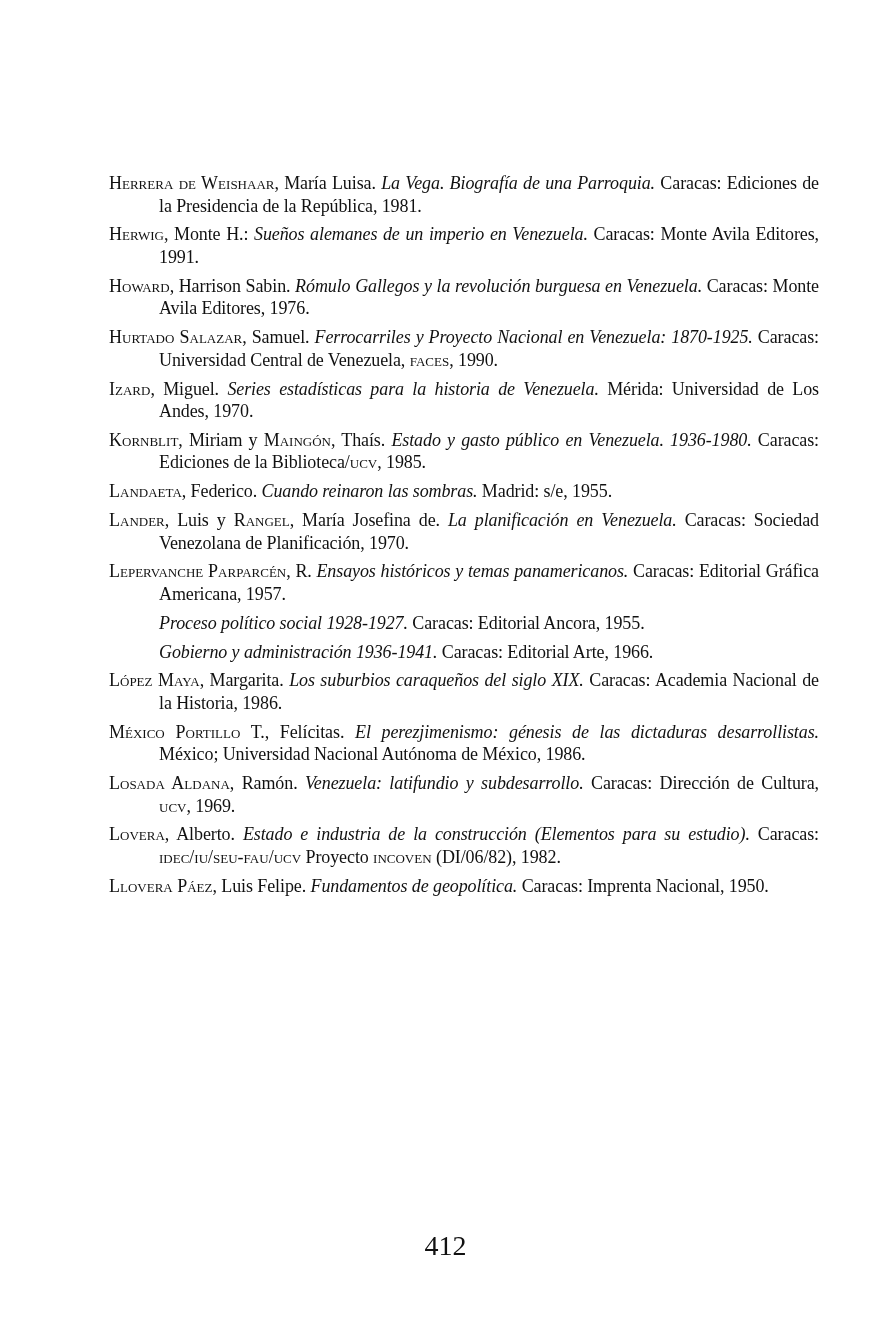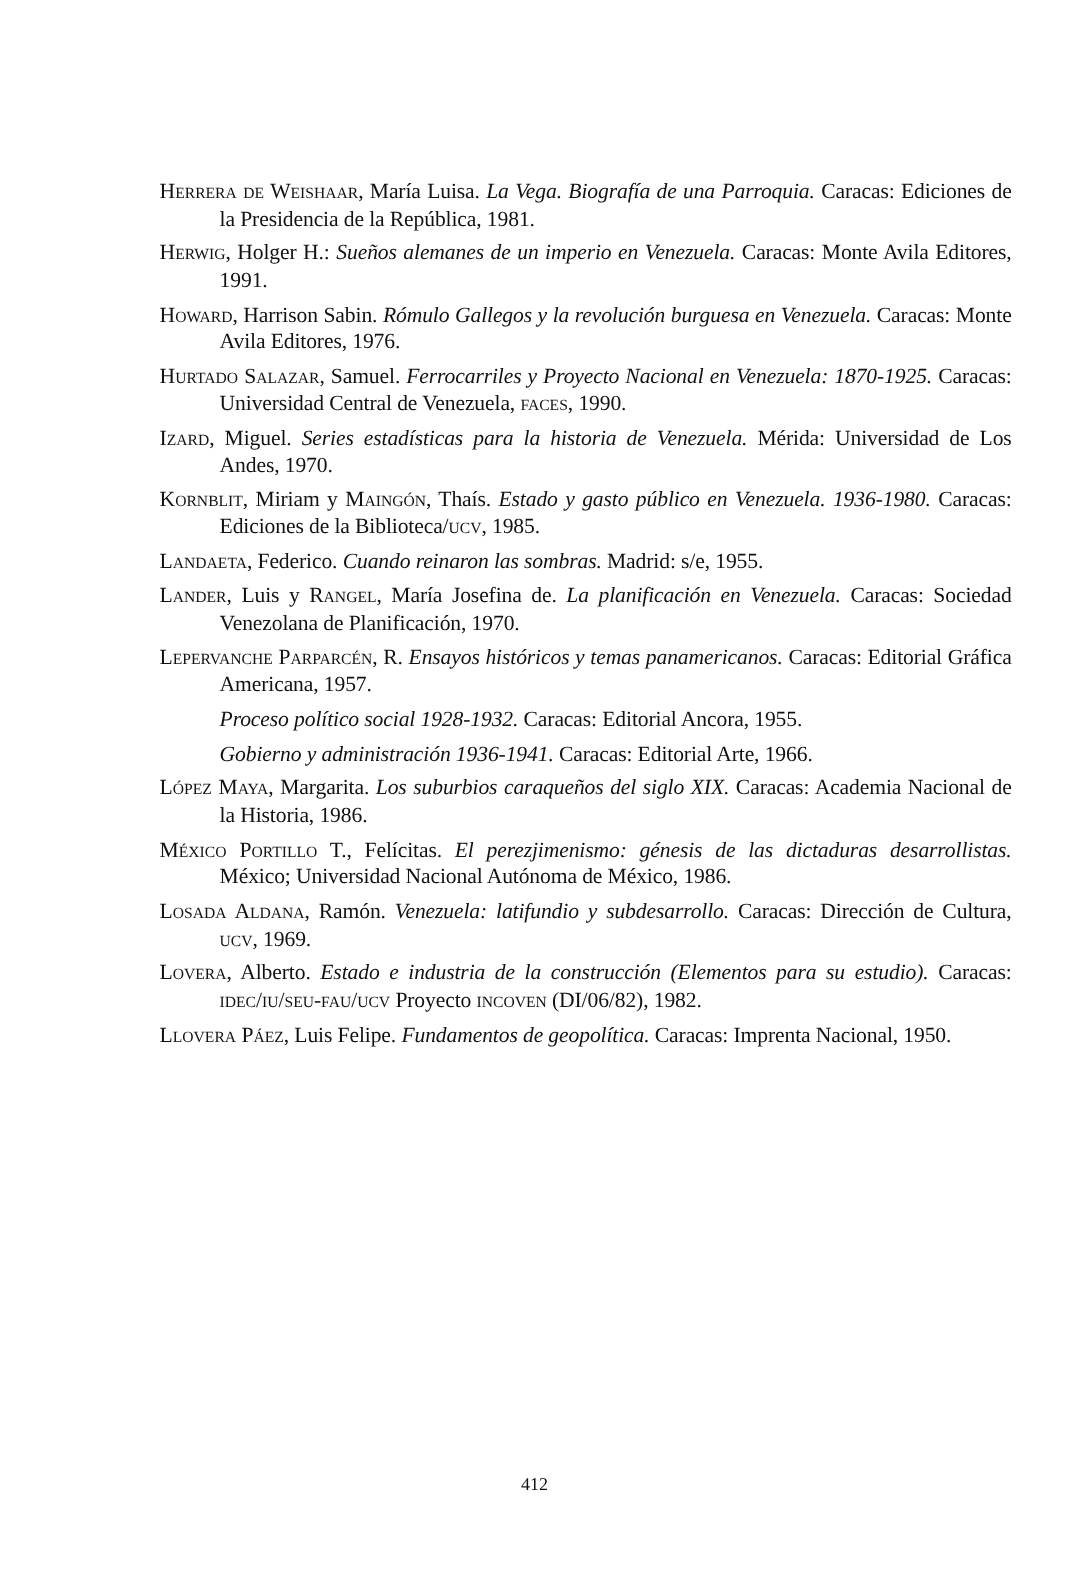--- a/index.html
+++ b/index.html
@@ -11,23 +11,22 @@
       width: 891px;
       height: 1320px;
       position: relative;
       overflow: hidden;
       font-family: "Liberation Serif", "DejaVu Serif", serif;
       color: #111111;
     }
     .page {
       position: absolute;
       left: 109px;
-      top: 148px;
+      top: 172px;
       width: 710px;
-      margin-left: 24px;
     }
     .entry {
       font-size: 18px;
       line-height: 22.6px;
       padding-left: 50px;
       text-indent: -50px;
       margin: 0 0 6.2px 0;
       text-align: justify;
       letter-spacing: -0.1px;
     }
@@ -41,32 +40,32 @@
     }
     .ital {
       font-style: italic;
     }
     .page-number {
       position: absolute;
       left: 0;
       width: 891px;
       top: 1230px;
       text-align: center;
-      font-size: 15px;
+      font-size: 28px;
       font-family: "Liberation Serif", "DejaVu Serif", serif;
     }
   </style>
 </head>
 <body>
 
 <div class="page">
 
   <p class="entry"><span class="sc">Herrera de Weishaar</span><span>, María Luisa. </span><span class="ital">La Vega. Biografía de una Parroquia.</span><span> Caracas: Ediciones de la Presidencia de la República, 1981.</span></p>
 
-  <p class="entry"><span class="sc">Herwig</span><span>, Holger H.: </span><span class="ital">Sueños alemanes de un imperio en Venezuela.</span><span> Caracas: Monte Avila Editores, 1991.</span></p>
+  <p class="entry"><span class="sc">Herwig</span><span>, Monte H.: </span><span class="ital">Sueños alemanes de un imperio en Venezuela.</span><span> Caracas: Monte Avila Editores, 1991.</span></p>
 
   <p class="entry"><span class="sc">Howard</span><span>, Harrison Sabin. </span><span class="ital">Rómulo Gallegos y la revolución burguesa en Venezuela.</span><span> Caracas: Monte Avila Editores, 1976.</span></p>
 
   <p class="entry"><span class="sc">Hurtado Salazar</span><span>, Samuel. </span><span class="ital">Ferrocarriles y Proyecto Nacional en Venezuela: 1870-1925.</span><span> Caracas: Universidad Central de Venezuela, </span><span class="sc">faces</span><span>, 1990.</span></p>
 
   <p class="entry"><span class="sc">Izard</span><span>, Miguel. </span><span class="ital">Series estadísticas para la historia de Venezuela.</span><span> Mérida: Universidad de Los Andes, 1970.</span></p>
 
 
   <p class="entry"><span class="sc">Kornblit</span><span>, Miriam y </span><span class="sc">Maingón</span><span>, Thaís. </span><span class="ital">Estado y gasto público en Venezuela. 1936-1980.</span><span> Caracas: Ediciones de la Biblioteca/</span><span class="sc">ucv</span><span>, 1985.</span></p>
 
@@ -74,21 +73,21 @@
 
   <p class="entry"><span class="sc">Lander</span><span>, Luis y </span><span class="sc">Rangel</span><span>, María Josefina de. </span><span class="ital">La planificación en Venezuela.</span><span> Caracas: Sociedad Venezolana de Planificación, 1970.</span></p>
 
 
 
   <p class="entry"><span class="sc">Lepervanche Parparcén</span><span>, R. </span><span class="ital">Ensayos históricos y temas panamericanos.</span><span> Caracas: Editorial Gráfica Americana, 1957.</span></p>
 
 
 
 
-  <p class="entry sub"><span class="ital">Proceso político social 1928-1932.</span><span> Caracas: Editorial Ancora, 1955.</span></p>
+  <p class="entry sub"><span class="ital">Proceso político social 1928-1927.</span><span> Caracas: Editorial Ancora, 1955.</span></p>
 
   <p class="entry sub"><span class="ital">Gobierno y administración 1936-1941.</span><span> Caracas: Editorial Arte, 1966.</span></p>
 
   <p class="entry"><span class="sc">López Maya</span><span>, Margarita. </span><span class="ital">Los suburbios caraqueños del siglo XIX.</span><span> Caracas: Academia Nacional de la Historia, 1986.</span></p>
 
   <p class="entry"><span class="sc">México Portillo</span><span> T., Felícitas. </span><span class="ital">El perezjimenismo: génesis de las dictaduras desarrollistas.</span><span> México; Universidad Nacional Autónoma de México, 1986.</span></p>
 
   <p class="entry"><span class="sc">Losada Aldana</span><span>, Ramón. </span><span class="ital">Venezuela: latifundio y subdesarrollo.</span><span> Caracas: Dirección de Cultura, </span><span class="sc">ucv</span><span>, 1969.</span></p>
 
   <p class="entry"><span class="sc">Lovera</span><span>, Alberto. </span><span class="ital">Estado e industria de la construcción (Elementos para su estudio).</span><span> Caracas: </span><span class="sc">idec/iu/seu-fau/ucv</span><span> Proyecto </span><span class="sc">incoven</span><span> (DI/06/82), 1982.</span></p>

